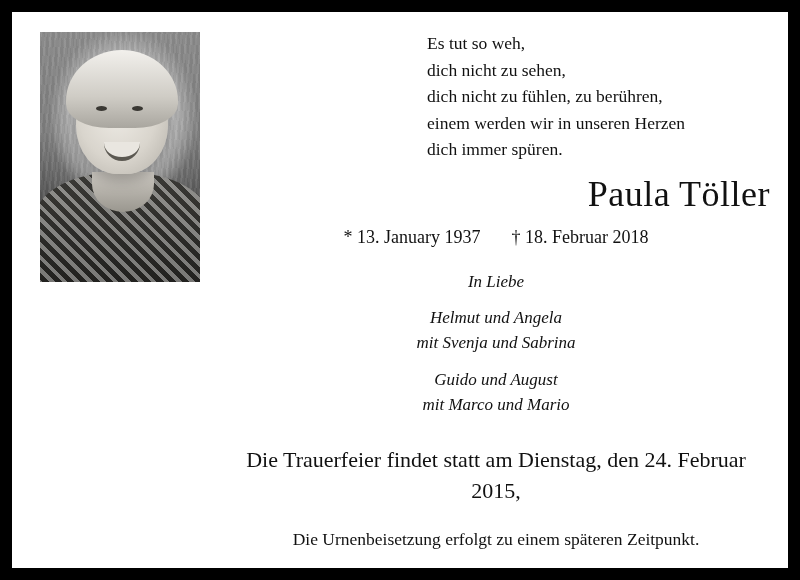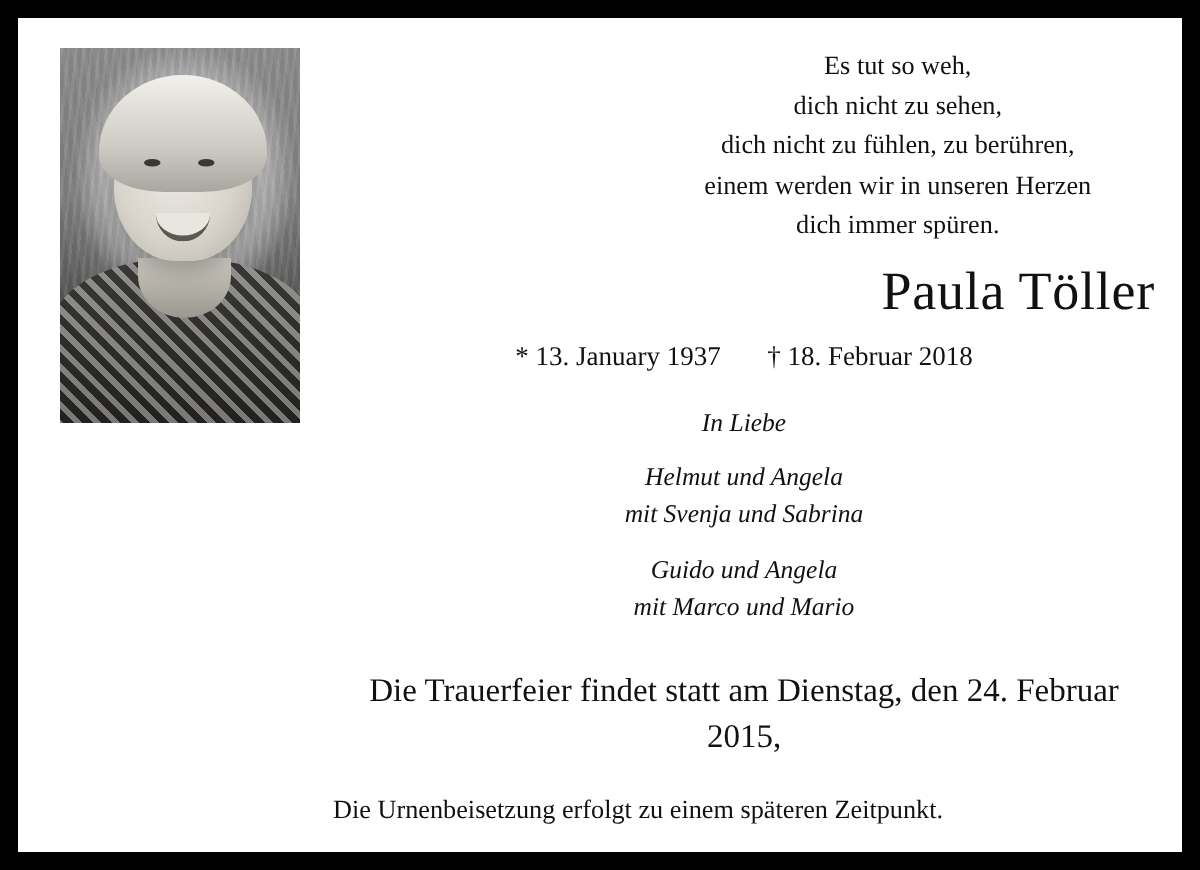--- a/index.html
+++ b/index.html
@@ -118,21 +118,21 @@
   
   .content {
     position: absolute;
     left: 210px;
     right: 18px;
     top: 18px;
     text-align: center;
     color: #111111;
   }
   .verse {
-    text-align: center;
+    text-align: left;
     margin: 0 0 0 205px;
     font-size: 17.5px;
     line-height: 1.52;
     font-style: normal;
   }
   .verse div { white-space: nowrap; }
 
   .name {
     margin-top: 10px;
     font-size: 36px;
@@ -163,21 +163,21 @@
   .family .group:first-child { margin-top: 0; }
 
   .ceremony {
     margin-top: 26px;
     text-align: center;
     font-size: 22px;
     line-height: 1.45;
   }
   .note {
     margin-top: 22px;
-    text-align: left;
+    text-align: center;
     font-size: 17.5px;
   }
 </style>
 </head>
 <body>
 
 <div class="obituary">
   <div class="inner">
 
     <div class="portrait">
@@ -211,21 +211,21 @@
       </div>
 
       <div class="inliebe">In Liebe</div>
 
       <div class="family">
         <div class="group">
           <div>Helmut und Angela</div>
           <div>mit Svenja und Sabrina</div>
         </div>
         <div class="group">
-          <div>Guido und Angela</div>
+          <div>Guido und August</div>
           <div>mit Marco und Mario</div>
         </div>
       </div>
 
       <div class="ceremony">
         <div>Die Trauerfeier findet statt am Dienstag, den 24. Februar 2015,</div>
       </div>
 
       <div class="note">Die Urnenbeisetzung erfolgt zu einem späteren Zeitpunkt.</div>
 

